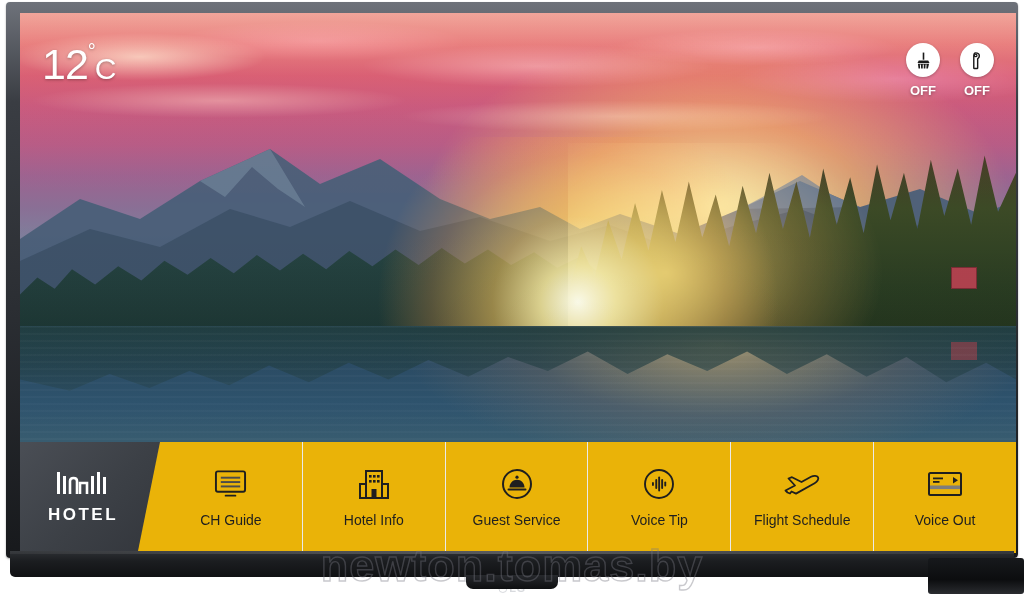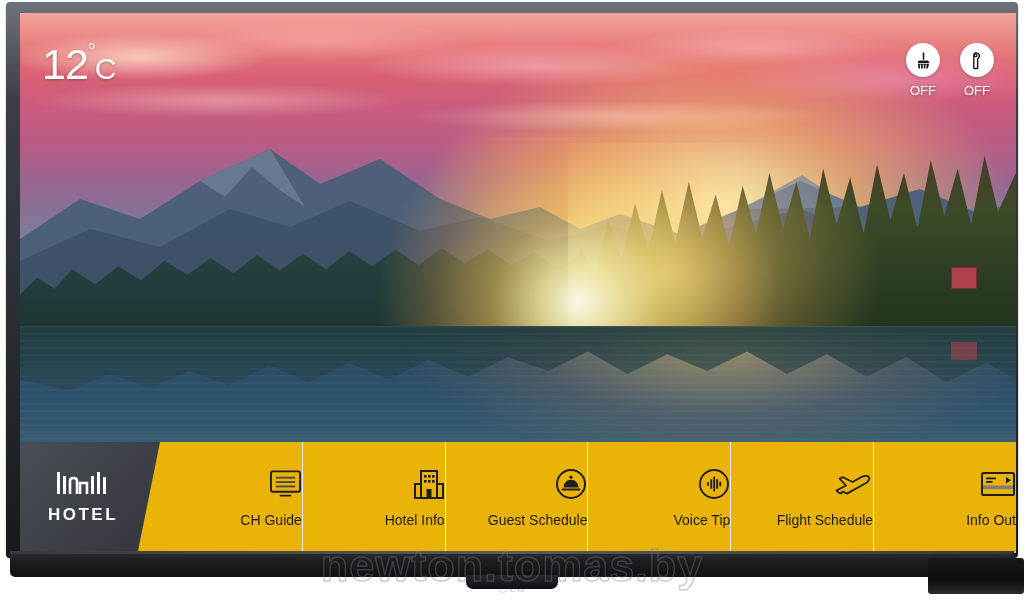--- a/index.html
+++ b/index.html
@@ -159,21 +159,21 @@
   .status-icons{
     position:absolute; right:22px; top:30px; display:flex; gap:20px;
   }
   .status-item{ display:flex; flex-direction:column; align-items:center; }
   .status-circle{
     width:34px; height:34px; border-radius:50%; background:#fff;
     display:flex; align-items:center; justify-content:center;
     box-shadow:0 1px 3px rgba(0,0,0,.25);
   }
   .status-label{
-    margin-top:6px; color:#fff; font-size:13px; font-weight:400;
+    margin-top:6px; color:#fff; font-size:13px; font-weight:700;
     text-shadow:0 1px 3px rgba(0,0,0,.35);
   }
 
   
   .welcome{
     position:absolute; left:0; top:228px; width:100%;
     text-align:center; color:#fff; font-size:23px; font-weight:400;
     line-height:1.33; text-shadow:0 1px 4px rgba(0,0,0,.35);
   }
 
@@ -188,21 +188,21 @@
     clip-path:polygon(0 0,100% 0,84% 100%,0 100%);
     display:flex; flex-direction:column; align-items:center; justify-content:center;
     padding-right:14px;
   }
   .logo-mark{ margin-bottom:5px; }
   .logo-text{
     color:#fff; font-size:17px; font-weight:bold; letter-spacing:2.5px;
   }
   .nav-items{ flex:1; display:flex; }
   .nav-item{
-    flex:1; display:flex; flex-direction:column; align-items:flex-end;
+    flex:1; display:flex; flex-direction:column; align-items:center;
     justify-content:center; gap:11px;
     border-right:1px solid #eaeaea;
     position:relative;
   }
   .nav-item:last-child{ border-right:none; }
   .nav-icon{ height:34px; display:flex; align-items:center; justify-content:center; }
   .nav-label{ font-size:14px; color:#1f1f1f; font-weight:400; }
 
   
   .watermark{
@@ -337,21 +337,21 @@
 
             <div class="nav-item">
               <div class="nav-icon">
                 <svg width="32" height="32" viewBox="0 0 32 32">
                   <circle cx="16" cy="16" r="14" fill="none" stroke="#1f1f1f" stroke-width="2"></circle>
                   <circle cx="16" cy="9.2" r="1.6" fill="#1f1f1f"></circle>
                   <path d="M8.5 19.5 C8.5 15.2 11.8 11.8 16 11.8 C20.2 11.8 23.5 15.2 23.5 19.5 Z" fill="#1f1f1f"></path>
                   <rect x="6.5" y="20.4" width="19" height="2.2" rx="1" fill="#1f1f1f"></rect>
                 </svg>
               </div>
-              <div class="nav-label">Guest Schedule</div>
+              <div class="nav-label">Guest Service</div>
             </div>
 
 
             <div class="nav-item">
               <div class="nav-icon">
                 <svg width="32" height="32" viewBox="0 0 32 32">
                   <circle cx="16" cy="16" r="14" fill="none" stroke="#1f1f1f" stroke-width="1.9"></circle>
                   <rect x="9" y="14" width="1.9" height="4" rx="1" fill="#1f1f1f"></rect>
                   <rect x="12.3" y="11" width="1.9" height="10" rx="1" fill="#1f1f1f"></rect>
                   <rect x="15.2" y="8.5" width="1.9" height="15" rx="1" fill="#1f1f1f"></rect>
@@ -374,21 +374,21 @@
             <div class="nav-item">
               <div class="nav-icon">
                 <svg width="36" height="26" viewBox="0 0 36 26">
                   <rect x="2" y="2" width="32" height="22" rx="1.5" fill="none" stroke="#1f1f1f" stroke-width="2"></rect>
                   <rect x="6" y="6.5" width="10" height="1.8" fill="#1f1f1f"></rect>
                   <rect x="6" y="10" width="6.5" height="1.8" fill="#1f1f1f"></rect>
                   <path d="M26 6 L31 9.2 L26 12.4 Z" fill="#1f1f1f"></path>
                   <rect x="3" y="14.5" width="30" height="3.6" fill="#7d7d7d"></rect>
                 </svg>
               </div>
-              <div class="nav-label">Info Out</div>
+              <div class="nav-label">Voice Out</div>
             </div>
 
           </div>
         </div>
 
       </div>
     </div>
   </div>
 
   <div class="bottom-bar"></div>

